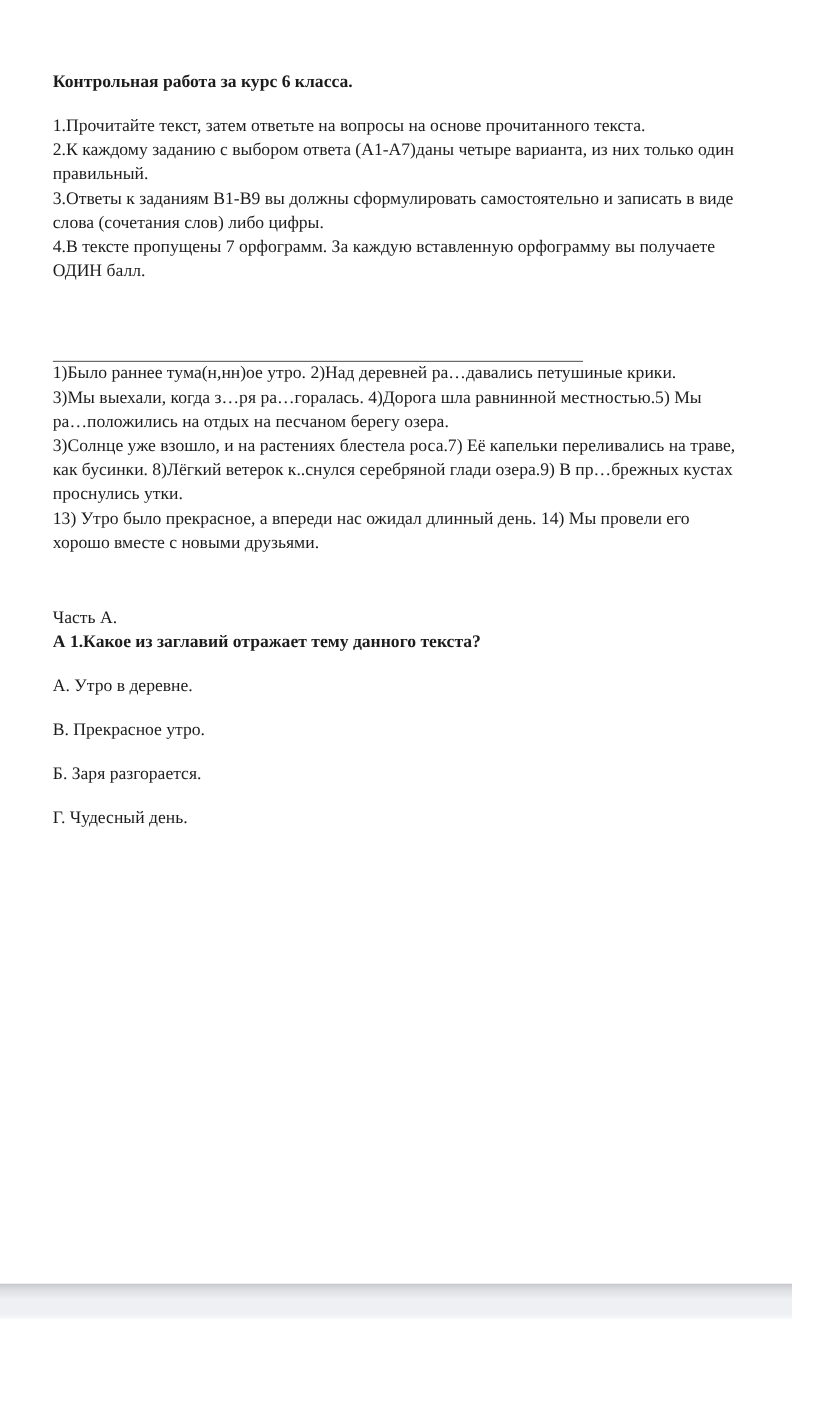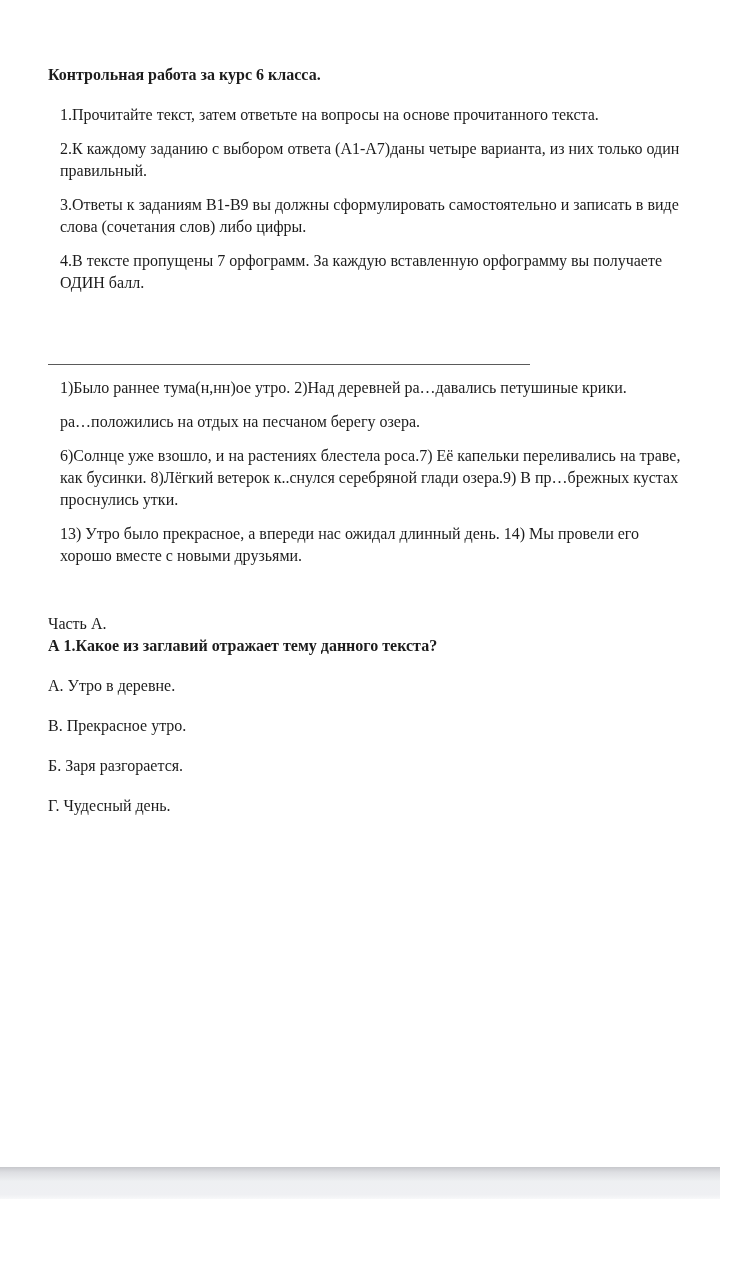--- a/index.html
+++ b/index.html
@@ -19,21 +19,21 @@
   .content {
     padding: 64px 42px 0 48px;
     font-size: 16px;
     line-height: 22px;
   }
   .ln { display: block; white-space: nowrap; }
   .doc-title {
     font-weight: bold;
     margin: 0 0 18px 0;
   }
-  p.para { margin: 12px; }
+  p.para { margin: 0; }
   .mb20 { margin-bottom: 20px; }
   .mb16 { margin-bottom: 16px; }
   .rule {
     width: 482px;
     height: 0;
     border-top: 1.6px solid #5a5a5a;
     margin: 70px 0 0 0;
   }
   .reading-first { margin-top: 62px; }
   .part-label { margin-top: 46px; }
@@ -82,25 +82,26 @@
       <span class="ln">ОДИН балл.</span>
     </p>
 
     <div class="rule"></div>
 
     <p class="para mb16 reading-first">
       <span class="ln">1)Было раннее тума(н,нн)ое утро. 2)Над деревней ра…давались петушиные крики.</span>
     </p>
 
     <p class="para mb16">
+      <span class="ln">3)Мы выехали, когда з…ря ра…горалась. 4)Дорога шла равнинной местностью.5) Мы</span>
       <span class="ln">ра…положились на отдых на песчаном берегу озера.</span>
     </p>
 
     <p class="para mb16">
-      <span class="ln">6)Солнце уже взошло, и на растениях блестела роса.7) Её капельки переливались на траве,</span>
+      <span class="ln">3)Солнце уже взошло, и на растениях блестела роса.7) Её капельки переливались на траве,</span>
       <span class="ln">как бусинки. 8)Лёгкий ветерок к..снулся серебряной глади озера.9) В пр…брежных кустах</span>
       <span class="ln">проснулись утки.</span>
     </p>
 
 
     <p class="para">
       <span class="ln">13) Утро было прекрасное, а впереди нас ожидал длинный день. 14) Мы провели его</span>
       <span class="ln">хорошо вместе с новыми друзьями.</span>
     </p>
 

